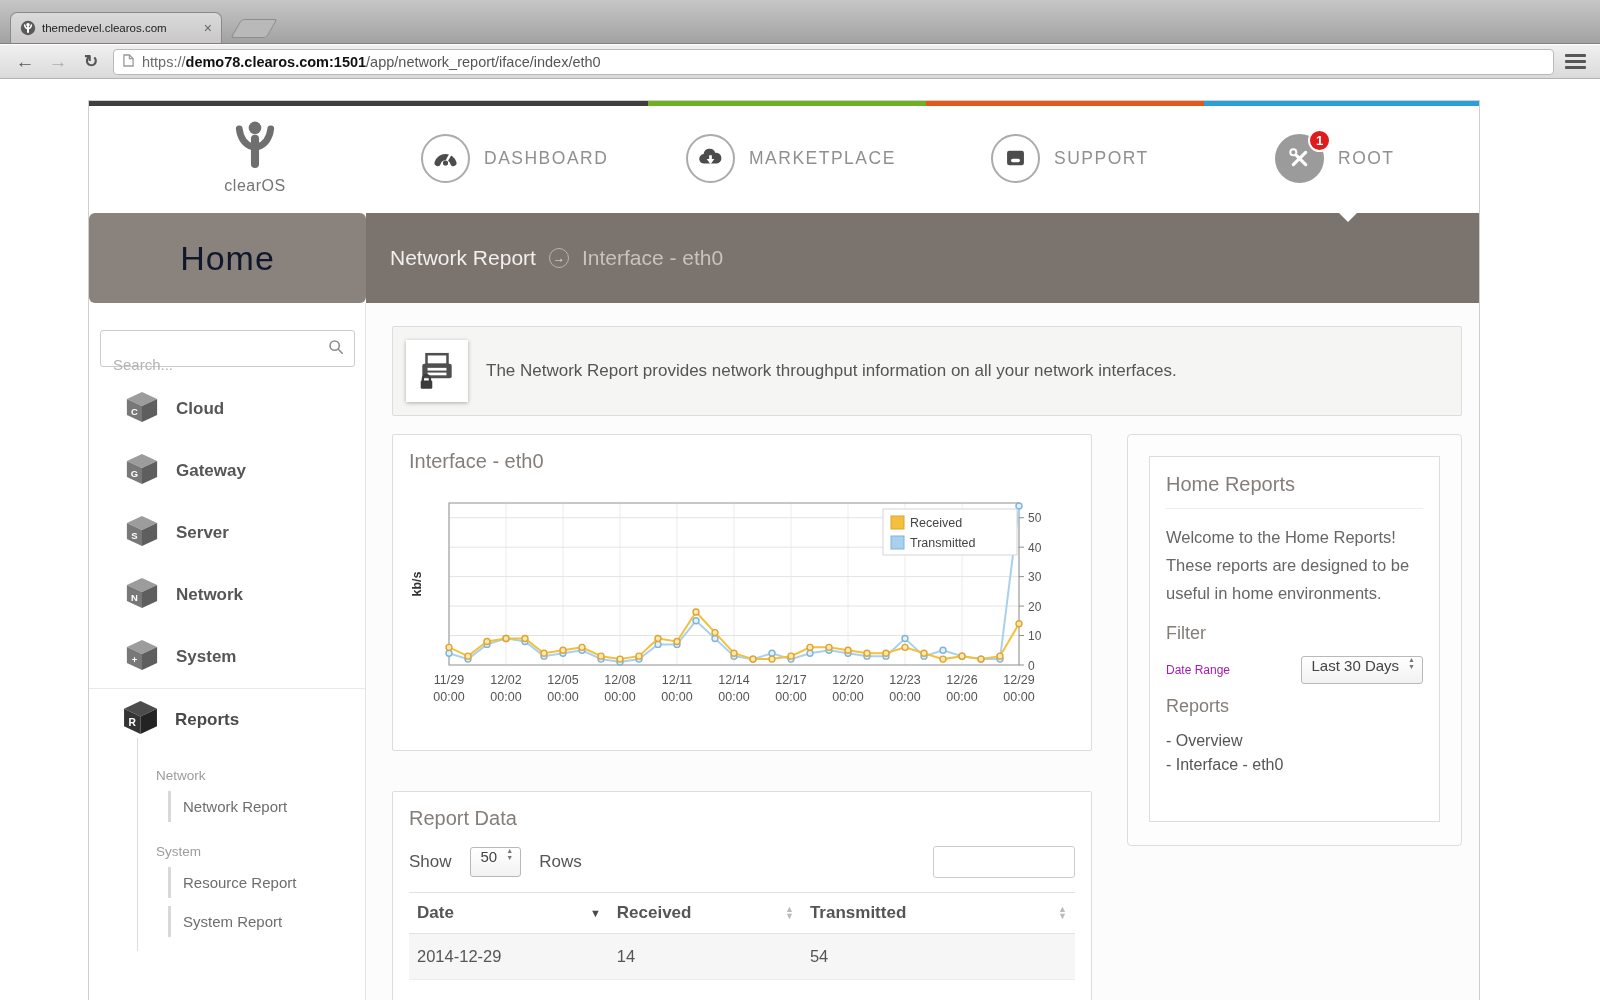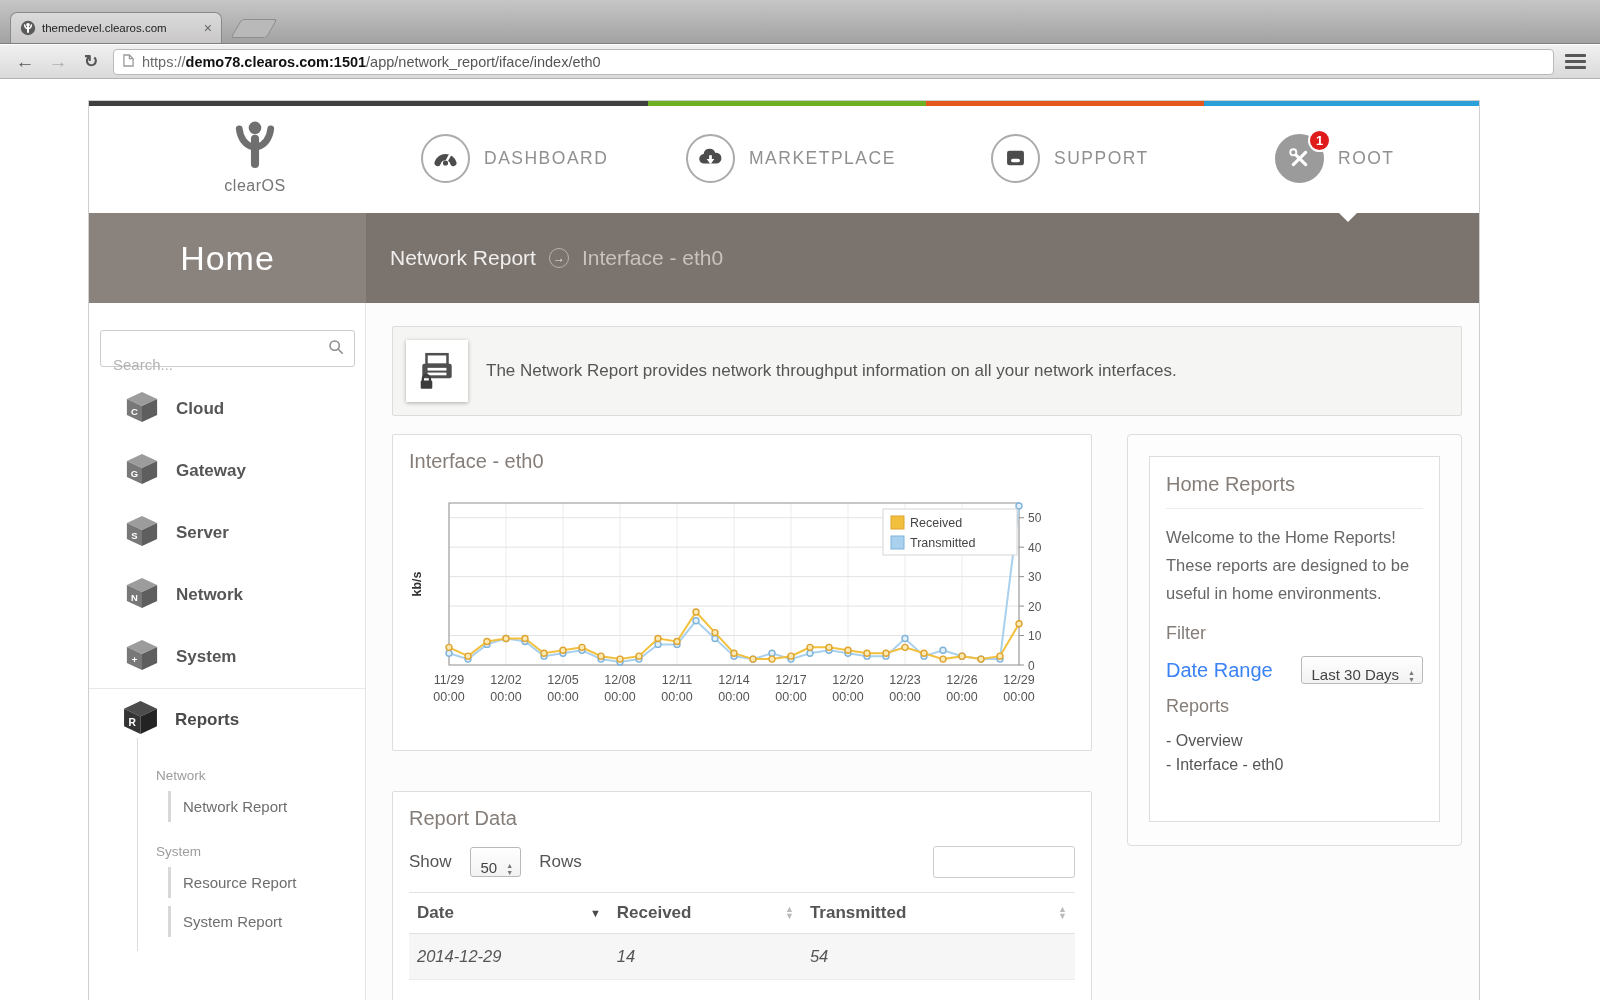--- a/index.html
+++ b/index.html
@@ -50,22 +50,22 @@
   .nav-item { position:absolute; top:28px; display:flex; align-items:center; gap:14px; cursor:pointer; }
   .nav-circle { width:49px; height:49px; border:2.5px solid #ababab; border-radius:50%;
     display:flex; align-items:center; justify-content:center; background:#fff; position:relative; flex:none; }
   .nav-circle.filled { background:#9b9b9b; border-color:#9b9b9b; }
   .badge { position:absolute; top:-7px; right:-9px; min-width:23px; height:23px; border-radius:12px;
     color:#fff; font-size:13px; font-weight:bold; display:flex; align-items:center; justify-content:center;
     border:2px solid #fff; padding:0 4px; }
   .nav-label { font-size:17.5px; color:#909090; letter-spacing:1.5px; }
 
   .crumb-bar { position:relative; height:90px; display:flex; }
-  .crumb-home { width:277px; background:#8a827d; color:#ffffff; display:flex; align-items:center;
-    justify-content:center; font-size:34px; font-weight:300; letter-spacing:1px; cursor:pointer; }
+  .crumb-home { width:277px; background:#8a827d; color:#0f172a; display:flex; align-items:center;
+    justify-content:center; font-size:34px; font-weight:300; letter-spacing:1px; cursor:pointer;border-radius:6px; }
   .crumb-path { flex:1; background:#7b736e; display:flex; align-items:center; padding-left:24px; gap:13px; }
   .crumb-page { color:#f1efed; font-size:21px; cursor:pointer; }
   .crumb-arrow { width:20px; height:20px; border:1.5px solid #b9b2ad; border-radius:50%; color:#e9e5e2;
     font-size:12px; display:flex; align-items:center; justify-content:center; flex:none; }
   .crumb-current { color:#c9c2bd; font-size:21px; }
   .notch { position:absolute; top:0; left:1250px; width:0; height:0;
     border-left:9px solid transparent; border-right:9px solid transparent; border-top:9px solid #fff; }
 
   .body-row { position:relative; height:748px; }
 
@@ -98,45 +98,45 @@
   .banner-text { margin-left:18px; font-size:17px; color:#555; }
 
   .panel { position:absolute; background:#fff; border:1px solid #ddd; border-radius:2px; }
   .chart-panel { left:25px; top:131px; width:700px; height:317px; }
   .panel-title { font-size:20px; color:#857d78; padding:15px 16px 10px; }
   .chart { padding:6px 0 0 14px; }
 
   .report-panel { left:25px; top:488px; width:700px; height:300px; overflow:hidden; }
   .controls { display:flex; align-items:center; padding:6px 16px 12px; gap:18px; }
   .ctl-label { font-size:17px; color:#555; }
-  .select { border:1px solid #b9b9b9; border-radius:3px; height:30px; display:inline-flex; align-items:flex-end;
+  .select { border:1px solid #b9b9b9; border-radius:3px; height:30px; display:inline-flex; align-items:flex-start;
     padding:0 7px 0 10px; gap:9px; background:linear-gradient(#fff,#f2f2f2); font-size:15px; color:#444; cursor:pointer; }
   .sel-arrows { display:flex; flex-direction:column; line-height:6.5px; font-size:7px; color:#777; }
   .tbl-search { margin-left:auto; width:142px; height:32px; border:1px solid #ccc; border-radius:3px;
     font-size:15px; color:#555; padding:0 8px; outline:none; font-family:inherit; background:#fff; }
 
   .rpt-table { width:calc(100% - 32px); margin:2px 16px 8px; border-collapse:collapse; }
   .rpt-table th { font-size:17px; color:#555; font-weight:bold; text-align:left; padding:10px 8px;
     border-top:1px solid #e2e2e2; border-bottom:1px solid #e2e2e2; cursor:pointer; }
   .th-inner { display:flex; align-items:center; justify-content:space-between; }
   .sort-single { color:#4a4a4a; font-size:11px; }
   .sort-dbl { display:inline-flex; flex-direction:column; font-size:9px; line-height:7.5px; color:#bbb; }
-  .rpt-table td { font-size:16.5px; color:#555; padding:13px 8px;font-style:italic; }
+  .rpt-table td { font-size:16.5px; color:#555; padding:13px 8px; }
   .rpt-table tbody tr { background:#f6f6f6; border-bottom:1px solid #ececec; }
   .c1 { width:30%; } .c2 { width:29%; } .c3 { width:41%; }
 
   .right-outer { position:absolute; left:760px; top:131px; width:335px; height:412px;
     background:#fdfdfd; border:1px solid #ddd; border-radius:4px; }
   .inner-panel { position:absolute; left:21px; top:21px; right:21px; bottom:23px; background:#fff;
     border:1px solid #ddd; padding:16px 16px; }
   .hr-title { font-size:20px; color:#857d78; padding-bottom:12px; border-bottom:1px solid #ececec; margin-bottom:14px; }
   .hr-welcome { font-size:16.5px; color:#666; line-height:28px; margin:0 0 16px; }
   .hr-sub { font-size:18px; color:#857d78; margin:8px 0 12px; }
   .hr-row { display:flex; align-items:center; justify-content:space-between; margin-bottom:12px; }
-  .hr-label { font-size:20px; color:#3b82f6; }
+  .hr-label { font-size:12px; color:#a21caf; }
   .hr-select { height:28px; font-size:15px; }
   .hr-link { display:block; font-size:16px; color:#555; text-decoration:none; line-height:24px; cursor:pointer; }
 </style>
 </head>
 <body>
 
 <div class="screen">
 
   <div class="tabstrip">
     <div class="tab">

